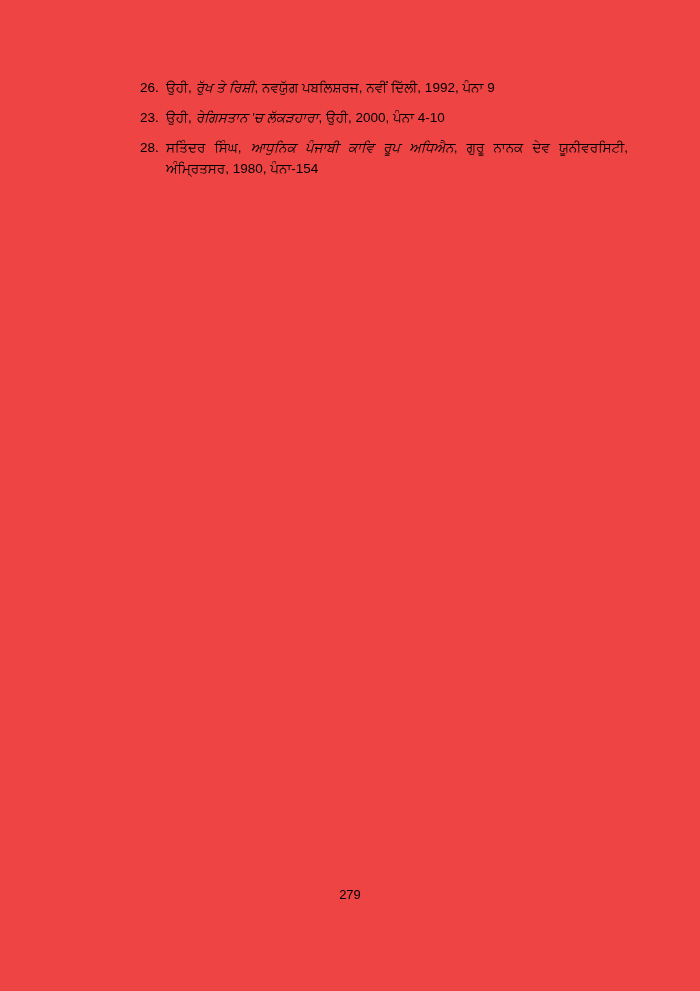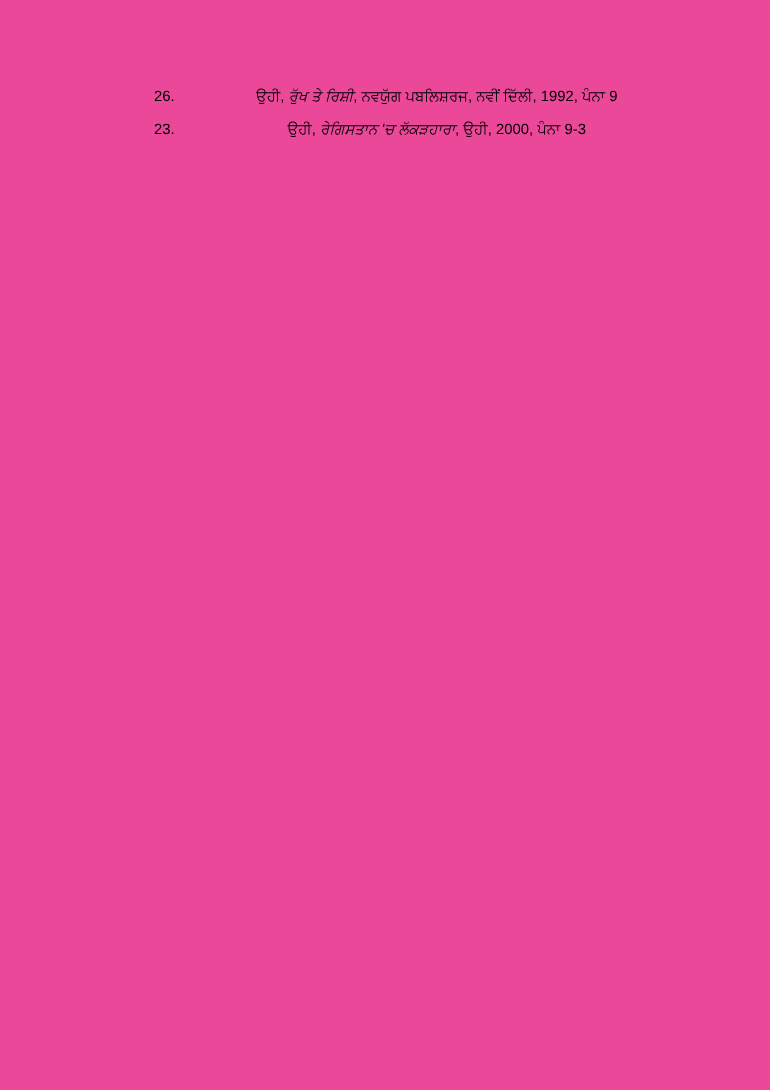--- a/index.html
+++ b/index.html
@@ -14,21 +14,21 @@
     color: #000000;
     position: relative;
     overflow: hidden;
   }
   .page {
     position: absolute;
     top: 0;
     left: 0;
     width: 700px;
     height: 991px;
-    background: #ec4899;
+    background: #ef4444;
   }
   .refs {
     position: absolute;
     top: 78px;
     left: 140px;
     width: 488px;
   }
   .ref-item {
     display: flex;
     align-items: flex-start;
@@ -41,21 +41,21 @@
     width: 26px;
     text-align: left;
     white-space: nowrap;
   }
   .ref-body {
     flex: 1 1 auto;
     text-align: justify;
     text-justify: inter-word;
   }
   .ref-body.nojustify {
-    text-align: center;
+    text-align: left;
   }
   .ital {
     font-style: italic;
   }
   .page-number {
     position: absolute;
     top: 887px;
     left: 0;
     width: 700px;
     text-align: center;
@@ -67,16 +67,21 @@
 <body>
 
 <div class="page">
   <div class="refs">
       <div class="ref-item">
         <span class="ref-num">26.</span>
         <span class="ref-body nojustify"><span>ਉਹੀ, </span><span class="ital">ਰੁੱਖ ਤੇ ਰਿਸ਼ੀ</span><span>, ਨਵਯੁੱਗ ਪਬਲਿਸ਼ਰਜ, ਨਵੀਂ ਦਿੱਲੀ, 1992, ਪੰਨਾ 9</span></span>
       </div>
       <div class="ref-item">
         <span class="ref-num">23.</span>
-        <span class="ref-body nojustify"><span>ਉਹੀ, </span><span class="ital">ਰੇਗਿਸਤਾਨ 'ਚ ਲੱਕੜਹਾਰਾ</span><span>, ਉਹੀ, 2000, ਪੰਨਾ 9-3</span></span>
+        <span class="ref-body nojustify"><span>ਉਹੀ, </span><span class="ital">ਰੇਗਿਸਤਾਨ 'ਚ ਲੱਕੜਹਾਰਾ</span><span>, ਉਹੀ, 2000, ਪੰਨਾ 4-10</span></span>
+      </div>
+      <div class="ref-item">
+        <span class="ref-num">28.</span>
+        <span class="ref-body"><span>ਸਤਿੰਦਰ ਸਿੰਘ, </span><span class="ital">ਆਧੁਨਿਕ ਪੰਜਾਬੀ ਕਾਵਿ ਰੂਪ ਅਧਿਐਨ</span><span>, ਗੁਰੂ ਨਾਨਕ ਦੇਵ ਯੂਨੀਵਰਸਿਟੀ, ਅੰਮ੍ਰਿਤਸਰ, 1980, ਪੰਨਾ-154</span></span>
       </div>
     </div>
+  <div class="page-number">279</div>
 </div>
 
 </body></html>

